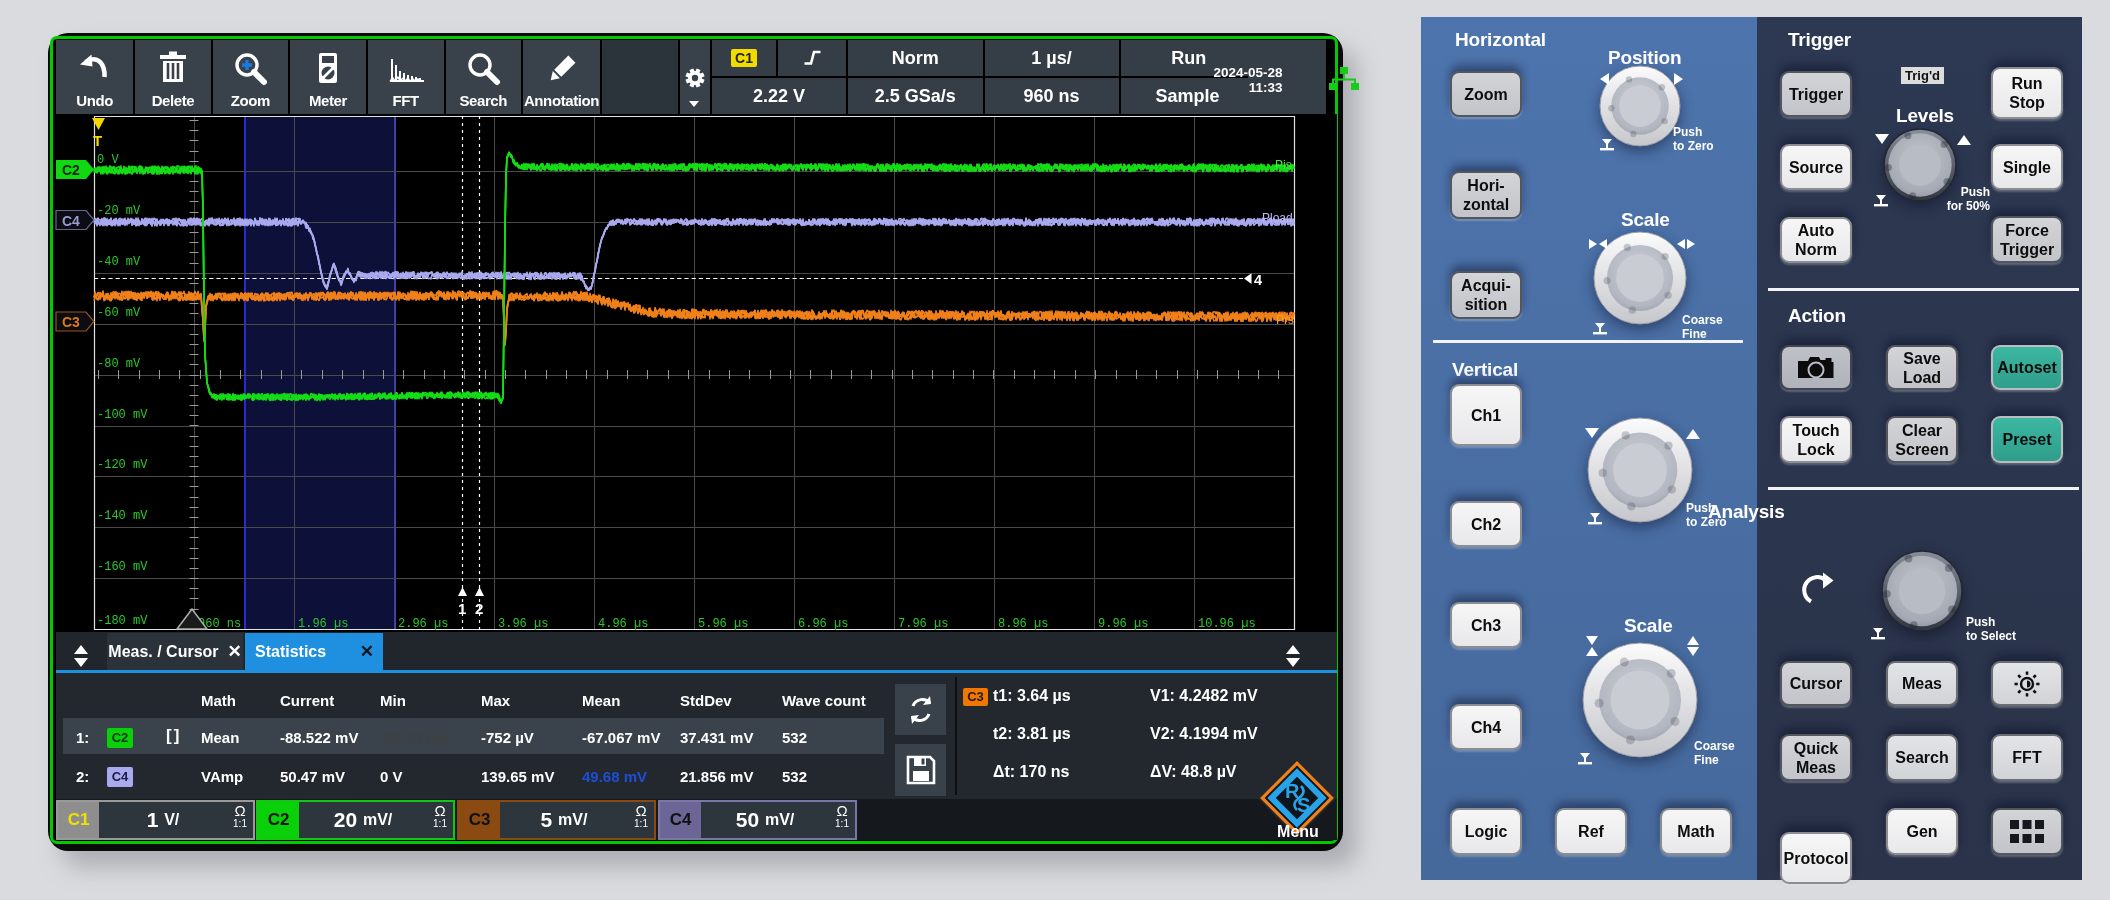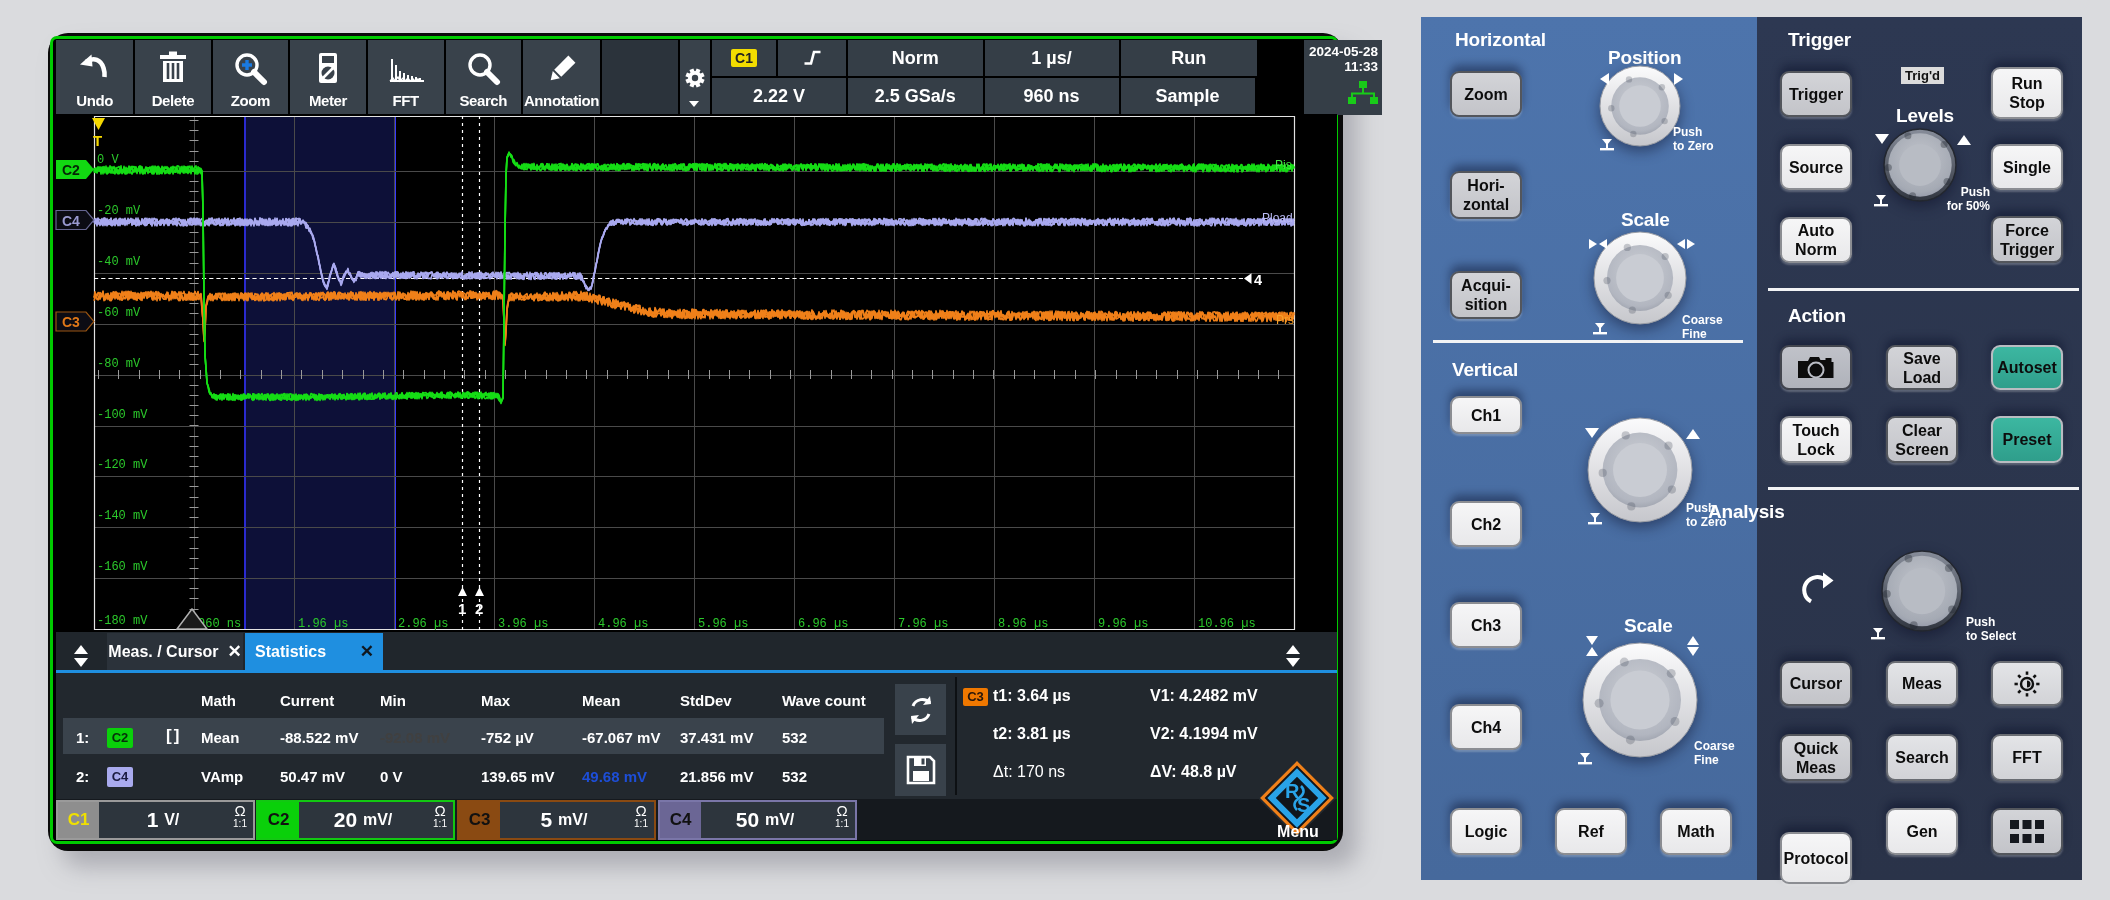--- a/index.html
+++ b/index.html
@@ -100,21 +100,21 @@
       <path d="M3.5 16.5 h6.5 l3 -11.5 h6.5" fill="none" stroke="#fff" stroke-width="2.6"></path>
     </svg>
   </div>
 <div class="cell" style="left:848px;top:40px;width:134.5px;height:36px">Norm</div>
 <div class="cell" style="left:984.5px;top:40px;width:134px;height:36px">1 µs/</div>
 <div class="cell" style="left:1120.5px;top:40px;width:136.5px;height:36px">Run</div>
 <div class="cell" style="left:712px;top:78px;width:134px;height:37px">2.22 V</div>
 <div class="cell" style="left:848px;top:78px;width:134.5px;height:37px">2.5 GSa/s</div>
 <div class="cell" style="left:984.5px;top:78px;width:134px;height:37px">960 ns</div>
 <div class="cell" style="left:1120.5px;top:78px;width:134px;height:37px">Sample</div>
-<div class="cell" style="left:1304px;top:40px;width:78px;height:75px;flex-direction:column;justify-content:flex-start;font-size:13.5px;font-weight:bold">
+<div class="cell" style="left:1248px;top:40px;width:78px;height:75px;flex-direction:row;justify-content:center;font-size:13.5px;font-weight:bold">
     <div style="width:100%;text-align:right;padding-right:4px;line-height:15px;margin-top:4px;white-space:nowrap">2024-05-28<br>11:33</div>
     <div style="margin-top:6px;margin-left:40px"><svg width="34" height="26" viewBox="0 0 34 26">
         <g fill="#19cb19">
           <rect x="13" y="1" width="8" height="7"></rect>
           <rect x="2" y="17" width="8" height="7"></rect>
           <rect x="24" y="17" width="8" height="7"></rect>
           <path d="M16 8 h2 v5 h-2 z"></path>
           <rect x="5" y="12.5" width="24" height="2"></rect>
           <path d="M5 13 h2 v5 h-2 z M27 13 h2 v5 h-2 z"></path>
         </g>
@@ -258,21 +258,21 @@
       <path d="M3 3 h22 l4 4 v22 h-26 z" fill="none" stroke="#fff" stroke-width="2.6"></path>
       <rect x="9" y="3" width="12" height="9" fill="#fff"></rect>
       <rect x="16.5" y="4.5" width="3" height="6" fill="#39424b"></rect>
       <rect x="8" y="17" width="16" height="10" fill="#fff"></rect>
     </svg>
   </div>
 <div class="abs" style="left:955px;top:677px;width:1.5px;height:118px;background:#0d1013"></div>
 <div class="abs" style="left:963px;top:688px;width:25px;height:18px;background:#f07800;border-radius:2px;color:#27160a;font-size:13px;font-weight:bold;text-align:center;line-height:18px">C3</div>
 <div class="abs" style="left:993px;top:687px;color:#fff;font-weight:bold;font-size:16px">t1: 3.64 µs</div>
 <div class="abs" style="left:993px;top:725px;color:#fff;font-weight:bold;font-size:16px">t2: 3.81 µs</div>
-<div class="abs" style="left:993px;top:763px;color:#fff;font-weight:normal;font-size:16px">Δt: 170 ns</div>
+<div class="abs" style="left:993px;top:763px;color:#fff;font-weight:bold;font-size:16px">Δt: 170 ns</div>
 <div class="abs" style="left:1150px;top:687px;color:#fff;font-weight:bold;font-size:16px">V1: 4.2482 mV</div>
 <div class="abs" style="left:1150px;top:725px;color:#fff;font-weight:bold;font-size:16px">V2: 4.1994 mV</div>
 <div class="abs" style="left:1150px;top:763px;color:#fff;font-weight:bold;font-size:16px">ΔV: 48.8 µV</div>
 <div class="abs" style="left:56px;top:799px;width:1281px;height:41px;background:#15191e"></div>
 <div class="abs" style="left:56px;top:799.5px;width:199px;height:40px;border:2px solid #9a9a9a;background:#2d353d;display:flex">
 <div style="width:41px;background:#8e8e8e;color:#f0e000;font-weight:bold;font-size:17px;display:flex;align-items:center;justify-content:center">C1</div>
 <div style="flex:1;color:#fff;display:flex;align-items:center;justify-content:center;font-weight:bold">
       <span style="font-size:21px">1&nbsp;</span>
       <span style="font-size:16px">V/</span>
     </div>
@@ -335,21 +335,21 @@
 <div class="plabel" style="left:1788px;top:29px">Trigger</div>
 <div class="plabel" style="left:1788px;top:305px">Action</div>
 <div class="plabel" style="left:1708px;top:501px">Analysis</div>
 <div class="plabel" style="left:1608px;top:47px">Position</div>
 <div class="plabel" style="left:1621px;top:209px">Scale</div>
 <div class="plabel" style="left:1896px;top:105px">Levels</div>
 <div class="plabel" style="left:1624px;top:615px">Scale</div>
 <div class="btn bgray" style="left:1450px;top:71px;height:46px">Zoom</div>
 <div class="btn bgray" style="left:1450px;top:171px;height:48px">Hori-<br>zontal</div>
 <div class="btn bgray" style="left:1450px;top:271px;height:48px">Acqui-<br>sition</div>
-<div class="btn bwhite" style="left:1450px;top:396px;height:38px">Ch1</div>
+<div class="btn bwhite" style="left:1450px;top:384px;height:62px">Ch1</div>
 <div class="btn bwhite" style="left:1450px;top:501px;height:46px">Ch2</div>
 <div class="btn bwhite" style="left:1450px;top:602px;height:46px">Ch3</div>
 <div class="btn bwhite" style="left:1450px;top:704px;height:46px">Ch4</div>
 <div class="btn bwhite" style="left:1450px;top:808px;height:47px">Logic</div>
 <div class="btn bwhite" style="left:1555px;top:808px;height:47px">Ref</div>
 <div class="btn bwhite" style="left:1660px;top:808px;height:47px">Math</div>
 <div class="btn bgray" style="left:1780px;top:71px;height:46px">Trigger</div>
 <div class="btn bwhite" style="left:1780px;top:144px;height:46px">Source</div>
 <div class="btn bwhite" style="left:1780px;top:217px;height:46px">Auto<br>Norm</div>
 <div class="btn bdark" style="left:1780px;top:345px;height:45px">

